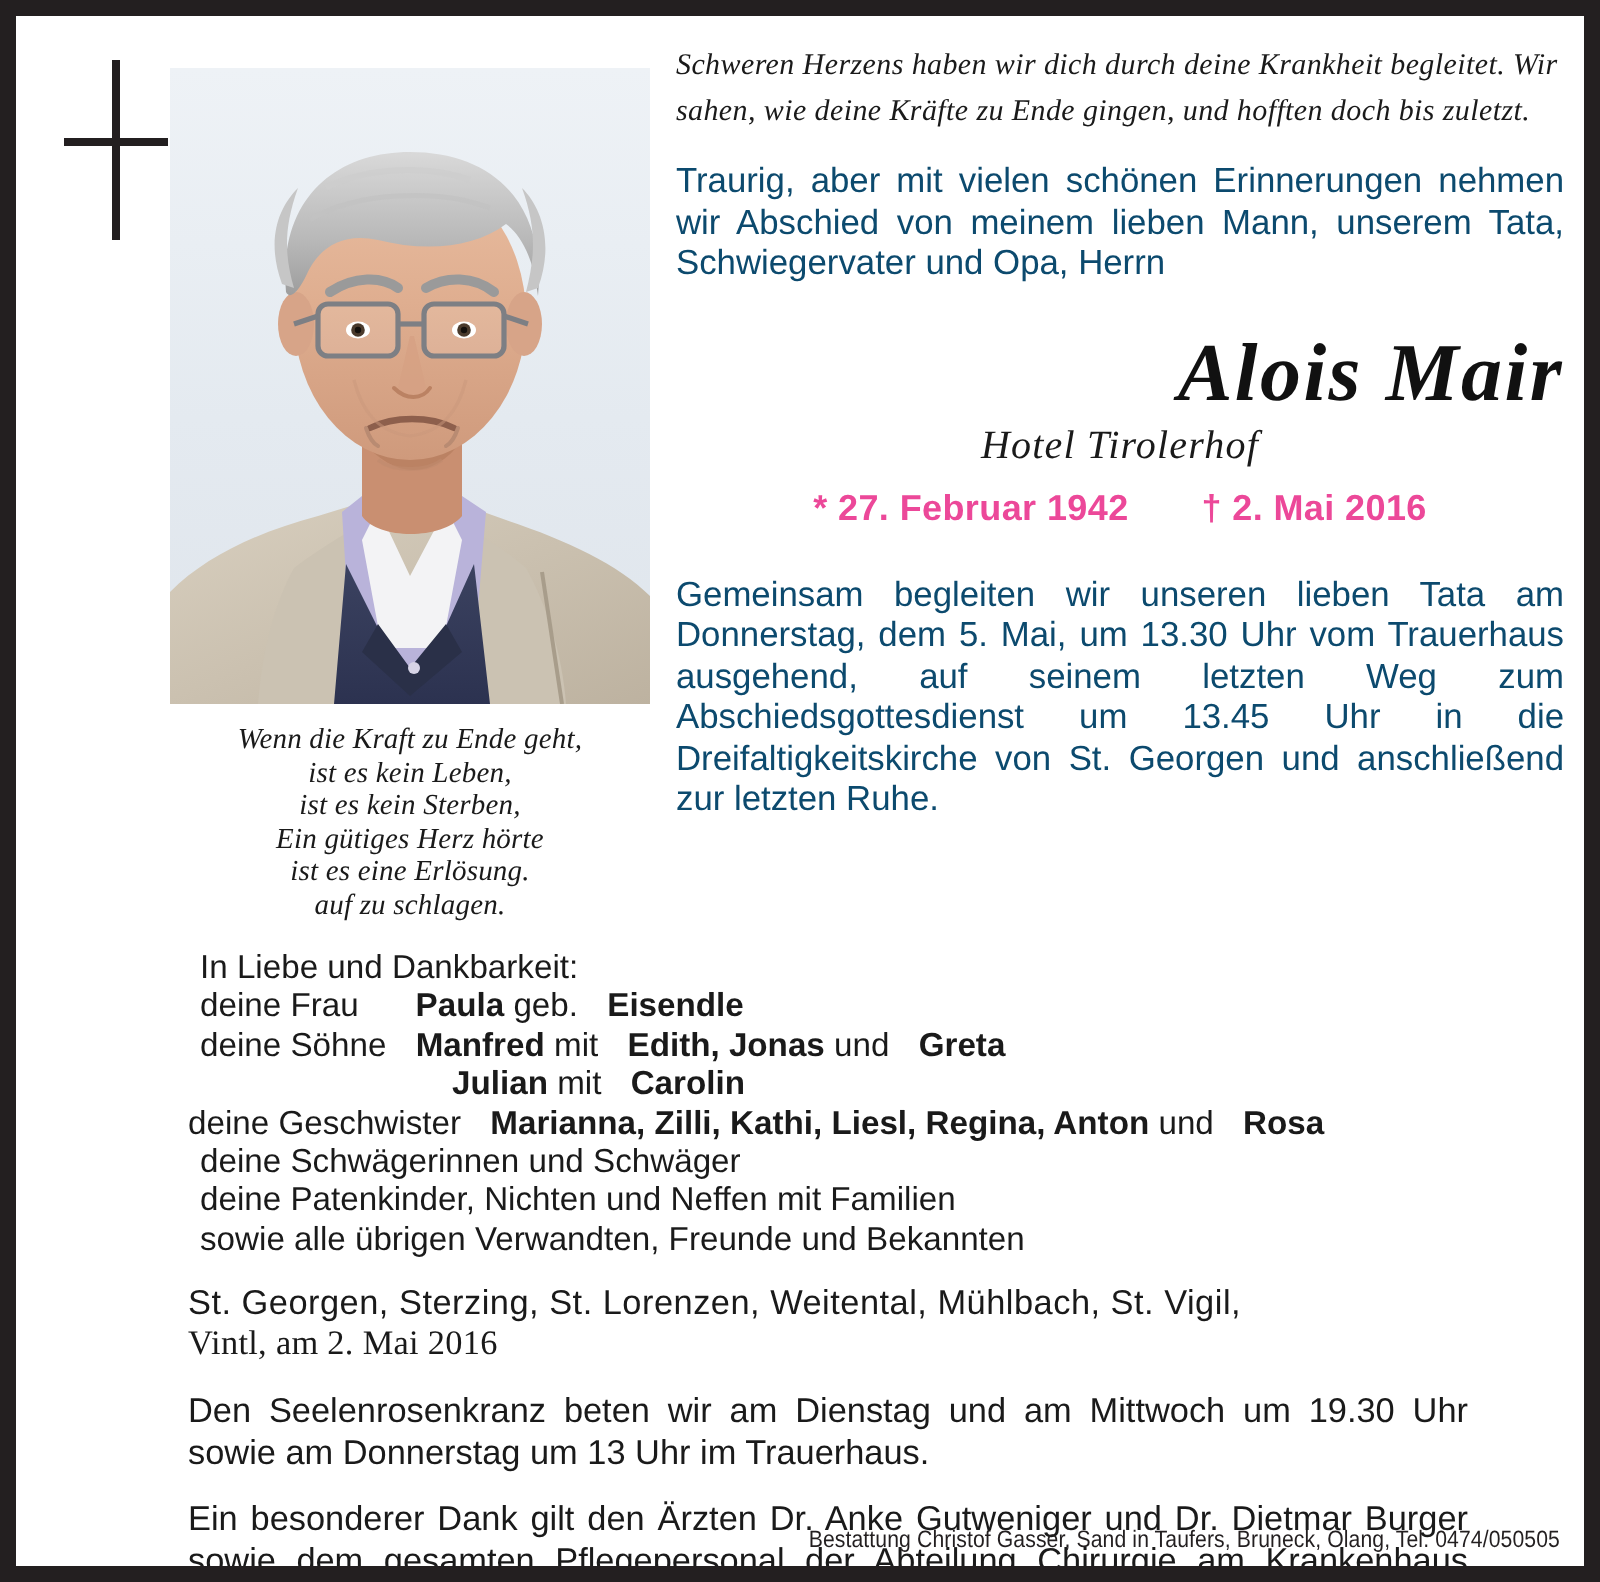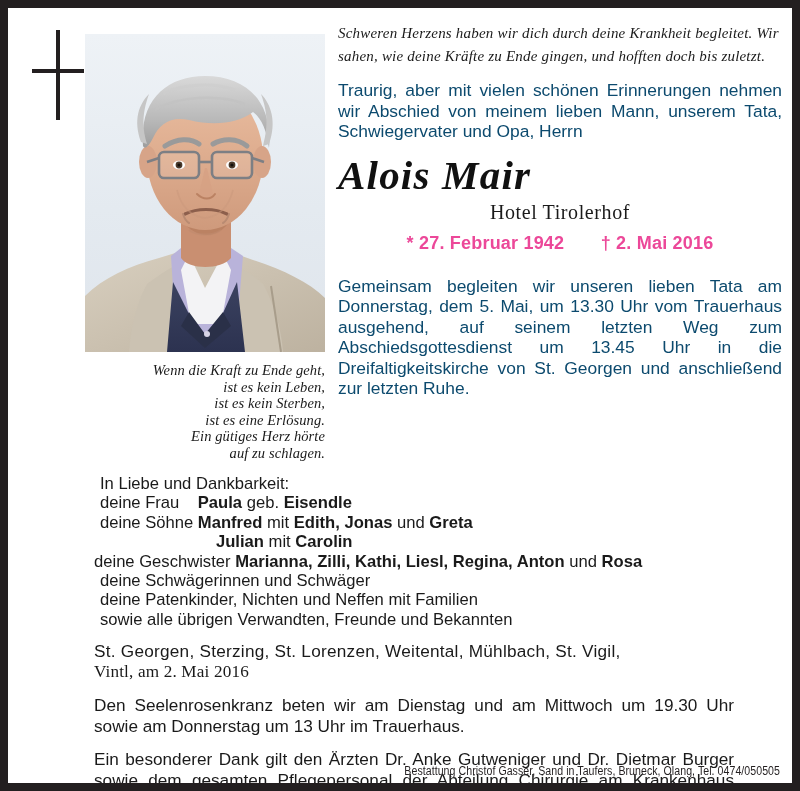--- a/index.html
+++ b/index.html
@@ -67,21 +67,21 @@
     background: #e9eef3;
   }
   .photo svg { display: block; width: 240px; height: 318px; }
 
   
   .poem {
     position: absolute;
     left: 77px;
     top: 354px;
     width: 240px;
-    text-align: right;
+    text-align: center;
     font-family: "Liberation Serif", serif;
     font-style: italic;
     font-size: 14.5px;
     line-height: 16.5px;
     color: #1a1a1a;
     letter-spacing: 0.1px;
   }
   .poem div { white-space: nowrap; }
 
   
@@ -107,33 +107,34 @@
     line-height: 20.5px;
     color: #0c4a6e;
     text-align: justify;
     text-justify: inter-word;
   }
 
   .gap-a { height: 13px; }
   .gap-b { height: 11px; }
 
   .name {
-    text-align: left;
+    text-align: right;
     font-family: "Liberation Serif", serif;
     font-style: italic;
     font-weight: bold;
     font-size: 41px;
     line-height: 46px;
     letter-spacing: 1.2px;
     color: #111111;
-    margin-top: 10px;
+    margin-top: 21px;
   }
   .subtitle {
     text-align: center;
     font-family: "Liberation Serif", serif;
+    font-style: italic;
     font-size: 20px;
     line-height: 24px;
     letter-spacing: 0.6px;
     color: #1a1a1a;
     margin-top: 2px;
   }
   .dates {
     text-align: center;
     font-family: "Liberation Sans", sans-serif;
     font-weight: bold;
@@ -153,21 +154,21 @@
     width: 640px;
   }
 
   .fam {
     font-family: "Liberation Sans", sans-serif;
     font-size: 16.6px;
     line-height: 19.4px;
     color: #1a1a1a;
     white-space: nowrap;
   }
-  .fam b { font-weight: bold; }
+  .fam b { font-weight: bold; margin-left: 10px; }
   .fam.center { text-align: left; }
   .fam.indent { padding-left: 122px; }
   .fam.lead { padding-left: 6px; }
 
   .places {
     font-family: "Liberation Sans", sans-serif;
     font-size: 17.2px;
     line-height: 20.5px;
     color: #1a1a1a;
     margin-top: 12px;
@@ -299,22 +300,22 @@
 
         <path d="M92 156 C96 172 104 182 120 184 C136 182 144 172 148 156" stroke="#c9977b" stroke-width="1.6" fill="none" opacity="0.5"></path>
         <path d="M104 196 C112 202 128 202 136 196" stroke="#c08a6e" stroke-width="2" fill="none" opacity="0.6"></path>
       </svg>
     </div>
 
     <div class="poem">
       <div>Wenn die Kraft zu Ende geht,</div>
       <div>ist es kein Leben,</div>
       <div>ist es kein Sterben,</div>
+      <div>Ein gütiges Herz hörte</div>
       <div>ist es eine Erlösung.</div>
-      <div>Ein gütiges Herz hörte</div>
       <div>auf zu schlagen.</div>
     </div>
 
     <div class="rightcol">
       <div class="intro-script">Schweren Herzens haben wir dich durch deine Krankheit begleitet. Wir sahen, wie deine Kräfte zu Ende gingen, und hofften doch bis zuletzt.</div>
       <div class="gap-a"></div>
       <div class="para">Traurig, aber mit vielen schönen Erinnerungen nehmen wir Abschied von meinem lieben Mann, unserem Tata, Schwiegervater und Opa, Herrn</div>
 
       <div class="name">Alois Mair</div>
       <div class="subtitle">Hotel Tirolerhof</div>

